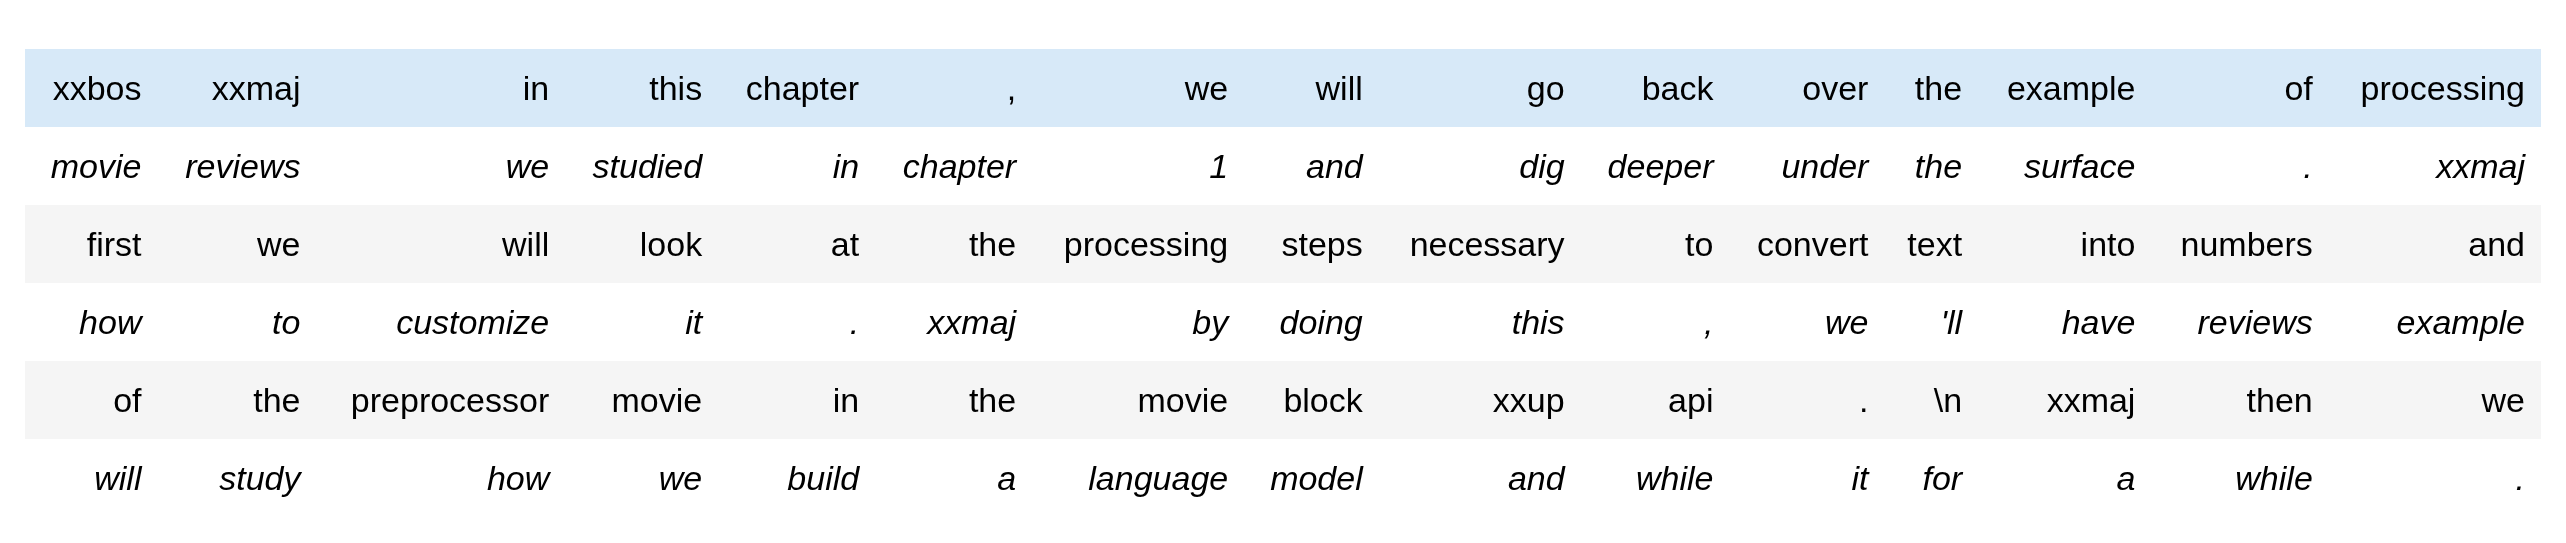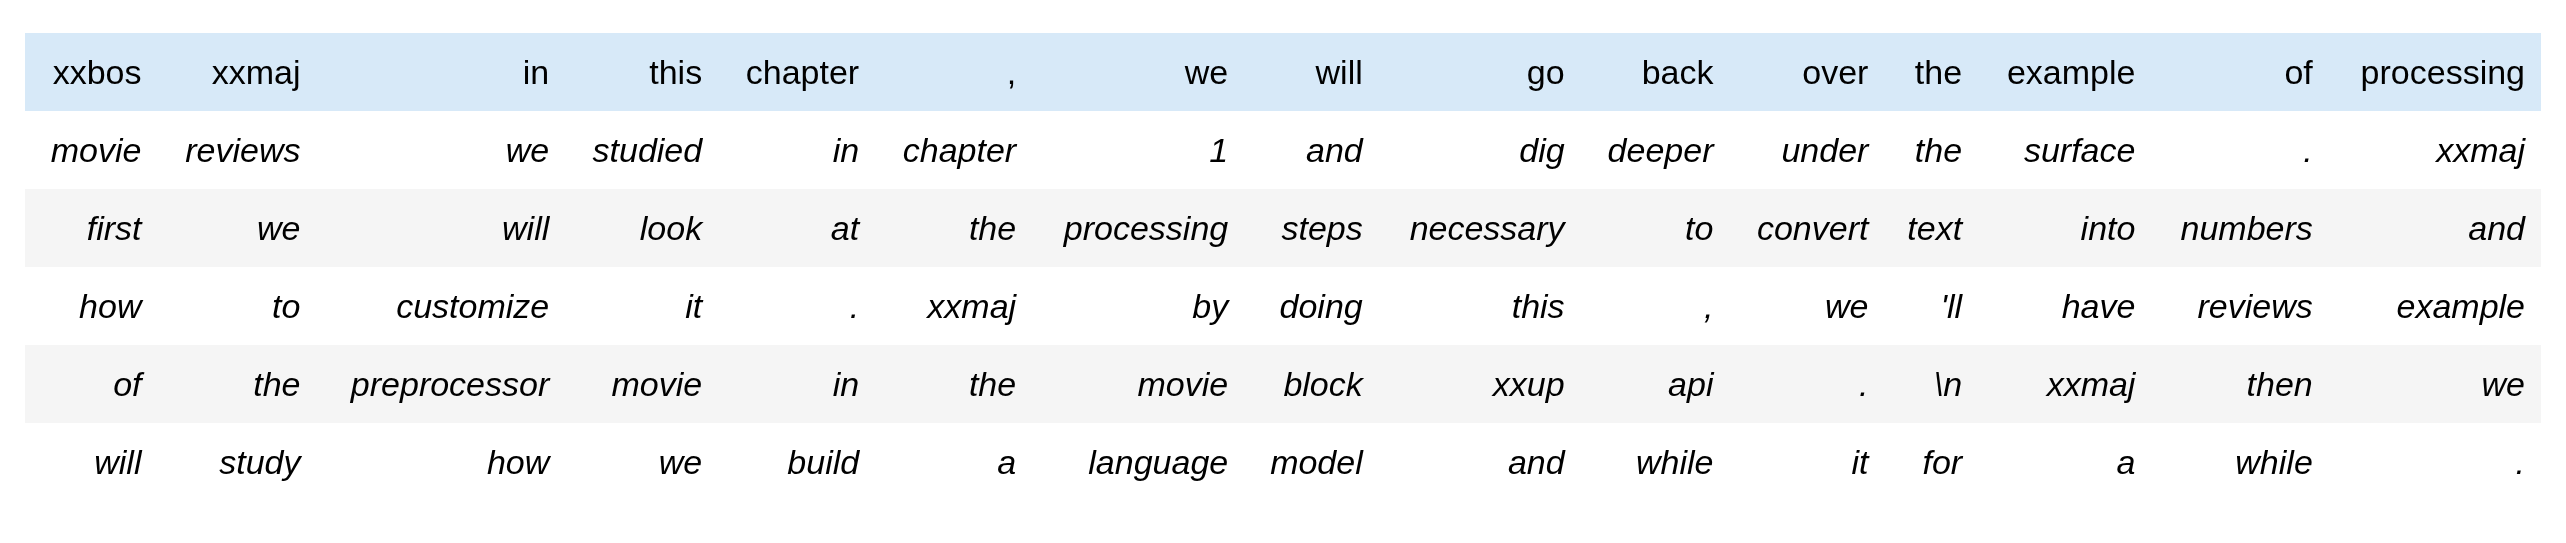--- a/index.html
+++ b/index.html
@@ -10,20 +10,21 @@
   body {
     width: 2566px;
     height: 543px;
     font-family: "Liberation Sans", sans-serif;
     overflow: hidden;
   }
   .page {
     padding: 33px 25px 0 25px;
     box-sizing: border-box;
     width: 100%;
+    margin-top: 16px;
   }
   table.token-table {
     border-collapse: collapse;
     border: none;
     width: 100%;
     table-layout: auto;
   }
   table.token-table td {
     text-align: right;
     vertical-align: middle;
@@ -34,21 +35,20 @@
     padding: 0 16px;
     height: 78px;
     border: none;
   }
   tr.row-plain {
     background: #ffffff;
     font-style: italic;
   }
   tr.row-stripe {
     background: var(--stripe-color, #f5f5f5);
-    font-style: italic;
   }
   tr.row-highlight {
     background: var(--highlight-color, #d7e9f8);
   }
 </style>
 </head>
 <body>
 
 <div class="page">
   <table class="token-table">

